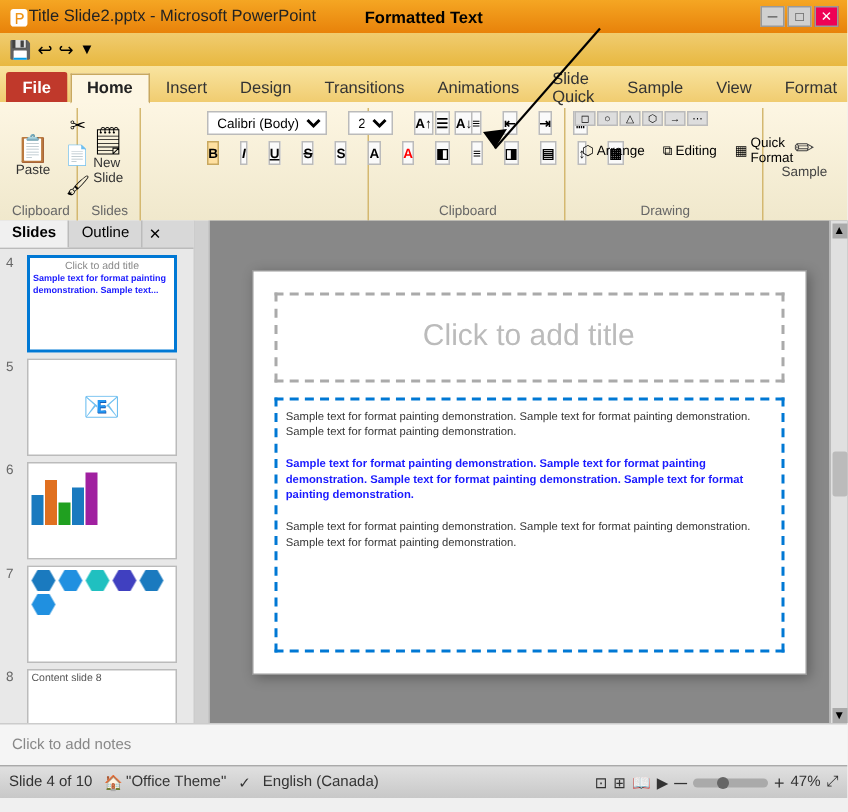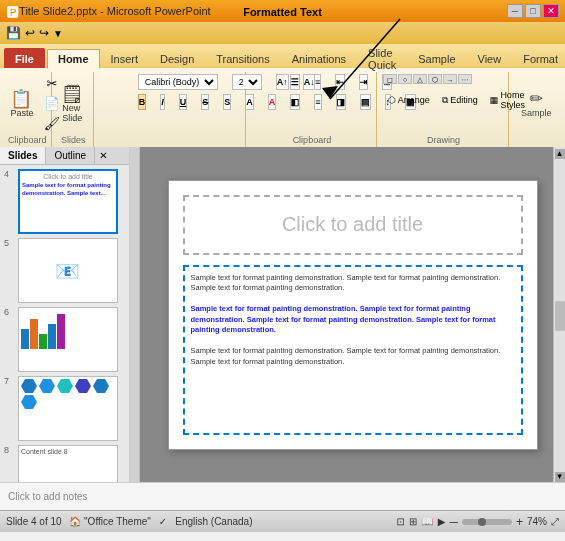--- a/index.html
+++ b/index.html
@@ -450,21 +450,21 @@
             <div class="rb-btn" style="flex-direction:row; gap:2px; min-width:auto; padding:1px 4px;">
               <span>⬡</span>
               <span style="font-size:9px;">Arrange</span>
             </div>
             <div class="rb-btn" style="flex-direction:row; gap:2px; min-width:auto; padding:1px 4px;">
               <span>⧉</span>
               <span style="font-size:9px;">Editing</span>
             </div>
             <div class="rb-btn" style="flex-direction:row; gap:2px; min-width:auto; padding:1px 4px;">
               <span>▦</span>
-              <span style="font-size:9px;">Home Styles</span>
+              <span style="font-size:9px;">Quick Format</span>
             </div>
           </div>
         </div>
       </div>
       <div class="ribbon-group-label">Drawing</div>
     </div>
 
     <div class="ribbon-group" style="border-right:none; min-width:50px;">
       <div class="ribbon-group-inner">
         <div class="editing-label">
@@ -586,18 +586,18 @@
     <div class="status-right">
       <span style="cursor:pointer;">⊡</span>
       <span style="cursor:pointer;">⊞</span>
       <span style="cursor:pointer;">📖</span>
       <span style="cursor:pointer;">▶</span>
       <span style="cursor:pointer; font-size:12px;">─</span>
       <div class="zoom-slider">
         <div style="position:absolute; left:40%; top:-1px; width:8px; height:8px; background:#666; border-radius:50%; transform:translateX(-50%);"></div>
       </div>
       <span style="cursor:pointer; font-size:12px;">+</span>
-      <span class="zoom-pct">74%</span>
+      <span class="zoom-pct">47%</span>
       <span style="cursor:pointer;">⤢</span>
     </div>
   </div>
 
 </div>
 
 </body></html>

